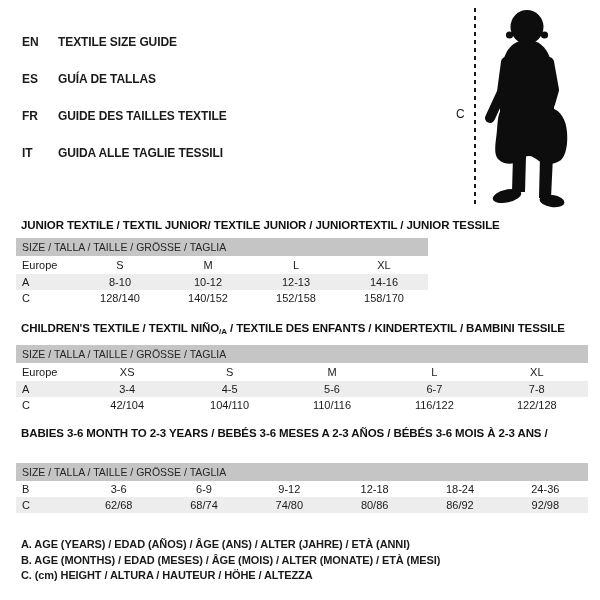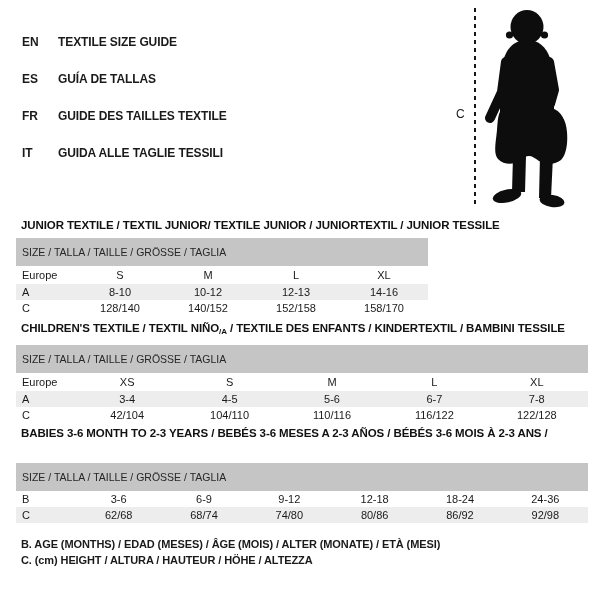--- a/index.html
+++ b/index.html
@@ -34,21 +34,21 @@
 
   
   .size-table {
     position:absolute; left:16px;
     border-collapse:collapse; table-layout:fixed;
     font-size:11px; color:#1a1a1a;
   }
   .size-table td { vertical-align:middle; text-align:center; overflow:hidden; white-space:nowrap; }
   .size-table col.c-label-col { width:60px; }
   .band td {
-    background:#c5c5c5; height:28px; text-align:left;
+    background:#c5c5c5; height:18px; text-align:left;
     padding-left:6px; font-size:10.5px; color:#262626;
   }
   .sizes-row td { height:18px; }
   .data-row td { height:16px; }
   .shade td { background:#ededed; }
   td.lbl { text-align:left; padding-left:6px; }
 
   .w-junior { width:412px; }
   .w-wide   { width:572px; }
 
@@ -215,15 +215,16 @@
     <td>68/74</td>
     <td>74/80</td>
     <td>80/86</td>
     <td>86/92</td>
     <td>92/98</td>
   </tr>
 </tbody>
   </table>
 
 <div class="footnotes">
+  <div class="footnote">A. AGE (YEARS) / EDAD (AÑOS) / ÂGE (ANS) / ALTER (JAHRE) / ETÀ (ANNI)</div>
   <div class="footnote">B. AGE (MONTHS) / EDAD (MESES) / ÂGE (MOIS) / ALTER (MONATE) / ETÀ (MESI)</div>
   <div class="footnote">C. (cm) HEIGHT / ALTURA / HAUTEUR / HÖHE / ALTEZZA</div>
 </div>
 
 </body></html>

